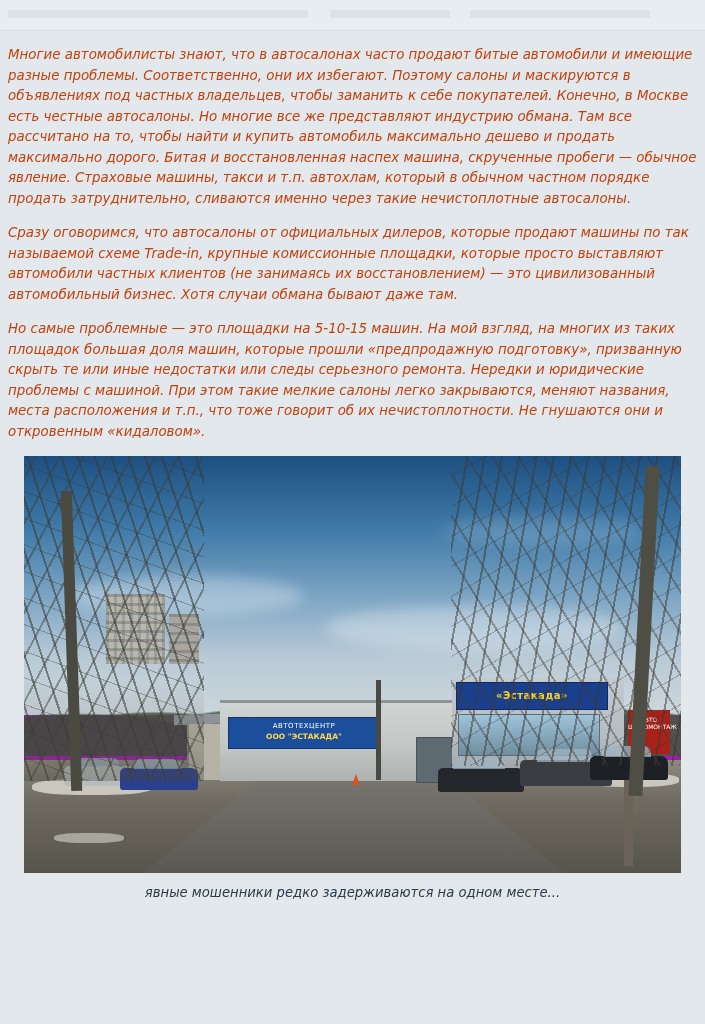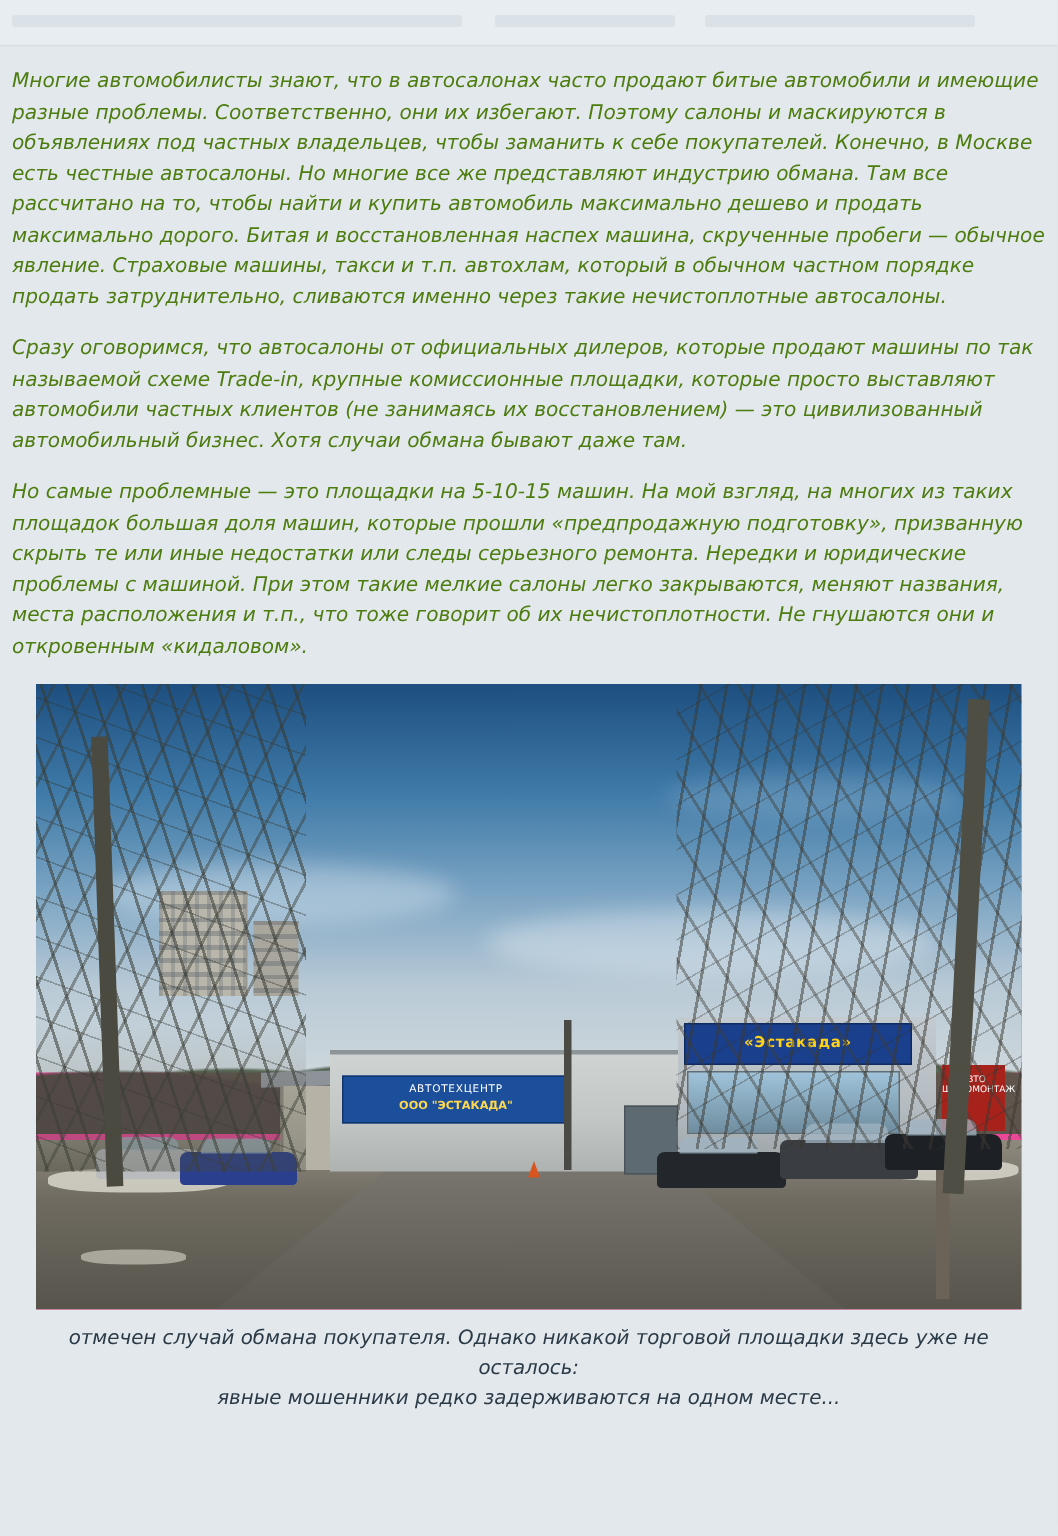--- a/index.html
+++ b/index.html
@@ -37,39 +37,39 @@
   .top-strip .g2 { left: 330px; width: 120px; }
   .top-strip .g3 { left: 470px; width: 180px; }
 
   .article {
     padding: 14px 8px 0 8px;
   }
   p.para {
     margin: 0 0 14px 0;
     font-size: 13.4px;
     line-height: 20.5px;
-    color: #4d7c0f;
+    color: #c2410c;
     text-align: left;
     font-style: italic;
     font-family: "DejaVu Sans", sans-serif;
   }
   p.para.tight {
     margin-bottom: 0;
   }
   .figure {
     margin: 4px 0 0 0;
     padding: 0 24px;
   }
   .photo {
     width: 657px;
     height: 417px;
     margin: 0 auto;
     position: relative;
     overflow: hidden;
-    background: #ec4899;
+    background: #a21caf;
     display: block;
   }
   
   .sky {
     position: absolute;
     left: 0; top: 0; width: 100%; height: 62%;
     background: linear-gradient(to bottom, #1d4f80 0%, #3f7aa8 28%, #7ea6c4 55%, #b9cad6 78%, #cdd7dc 100%);
   }
   .cloud {
     position: absolute;
@@ -343,17 +343,16 @@
       <div class="bigtree-left">
           <div class="trunk"></div>
         </div>
       <div class="bigtree-right">
           <div class="trunk"></div>
         </div>
     </div>
   </div>
 
   <div class="caption">
-    <div>отмечен случай обмана покупателя. Однако никакой торговой площадки здесь уже не осталось:</div>
     <div>явные мошенники редко задерживаются на одном месте...</div>
   </div>
 
 </div>
 
 </body></html>

